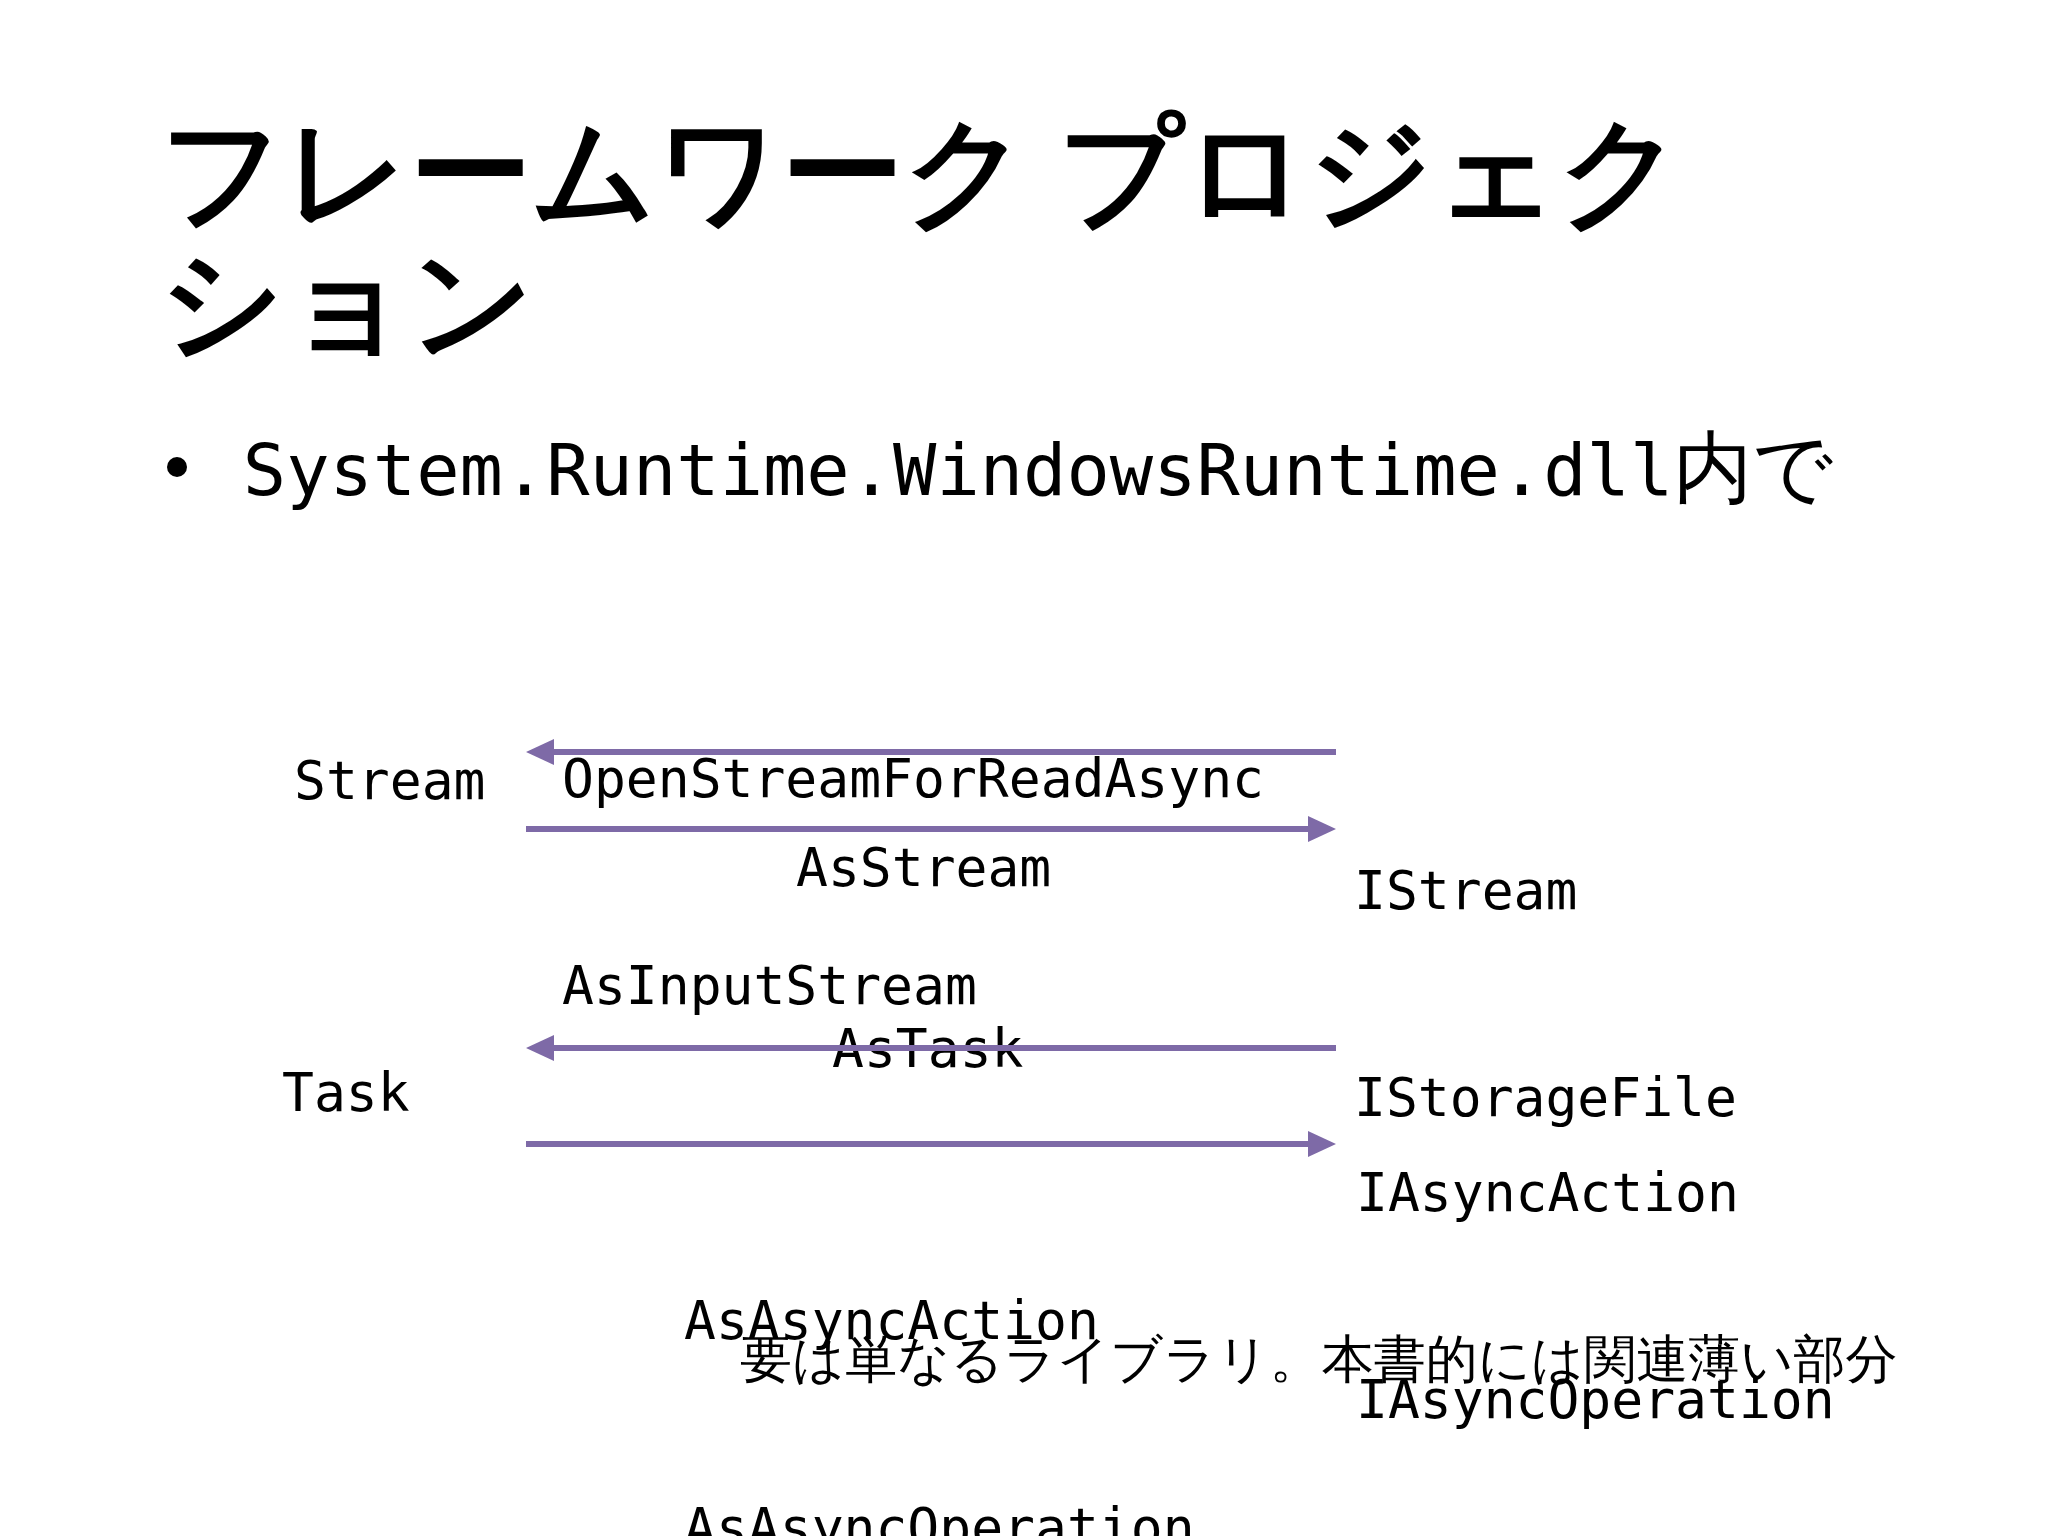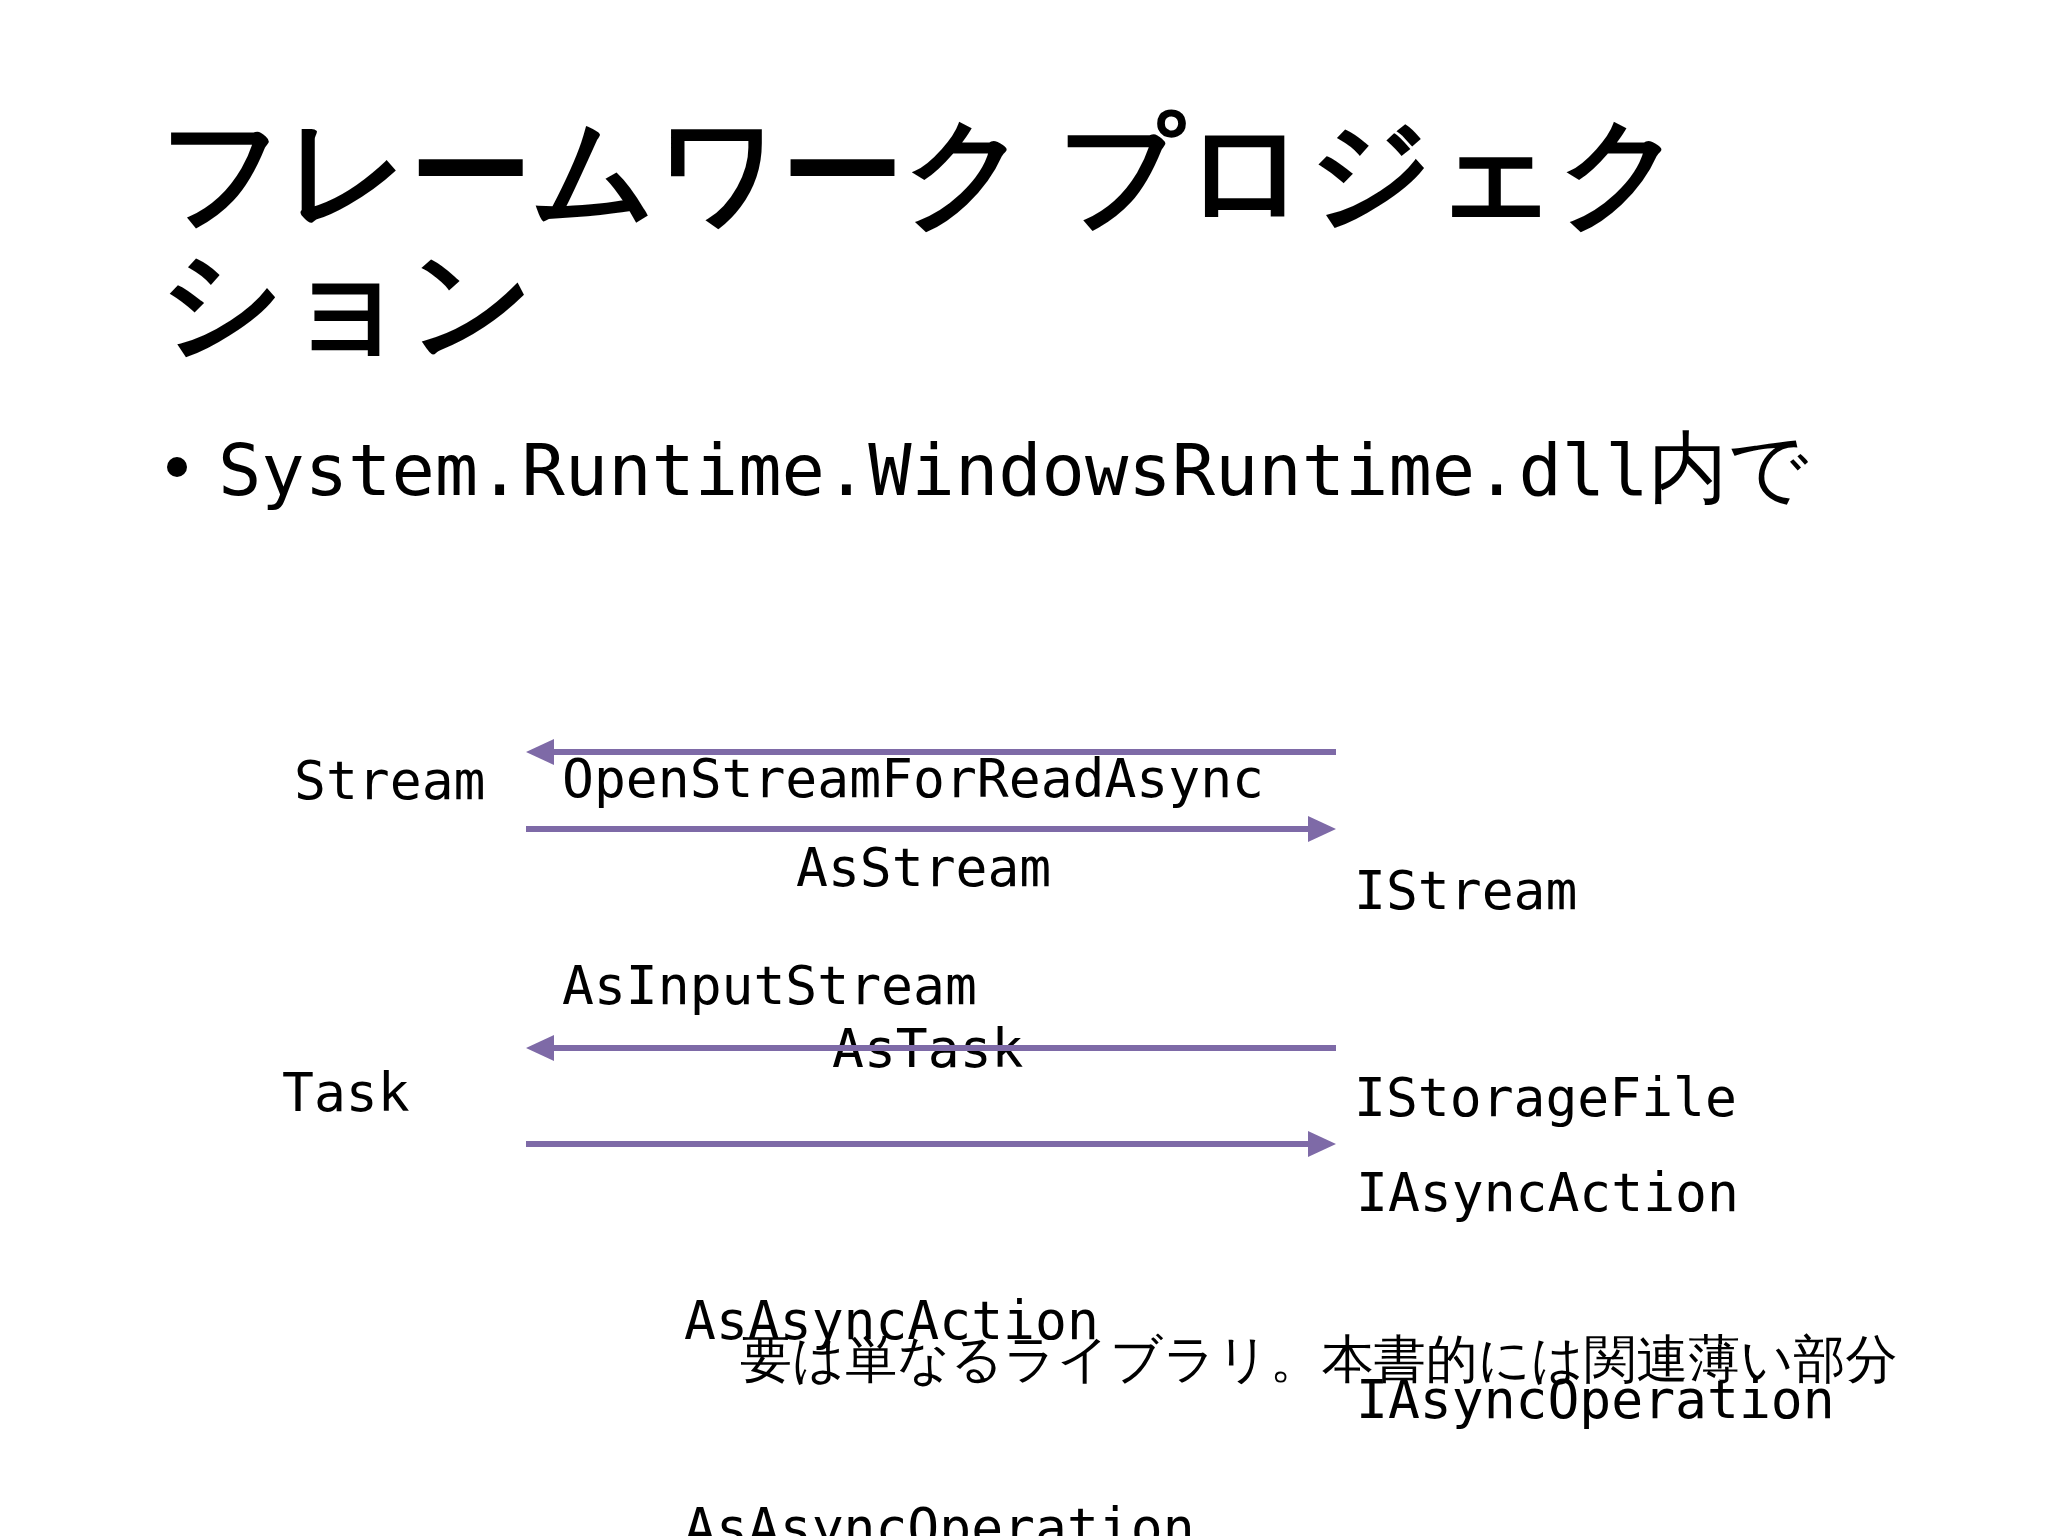--- a/index.html
+++ b/index.html
@@ -40,20 +40,21 @@
     border-radius: 50%;
     background: #000000;
   }
   .bullet-text {
     position: absolute;
     left: 218px;
     top: 425px;
     width: 1640px;
     font-size: 79px;
     line-height: 87px;
+    text-align: center;
   }
   .bullet-text .code {
     font-size: 72px;
   }
   .dlabel {
     position: absolute;
     font-size: 53px;
     line-height: 69px;
     white-space: pre;
   }

